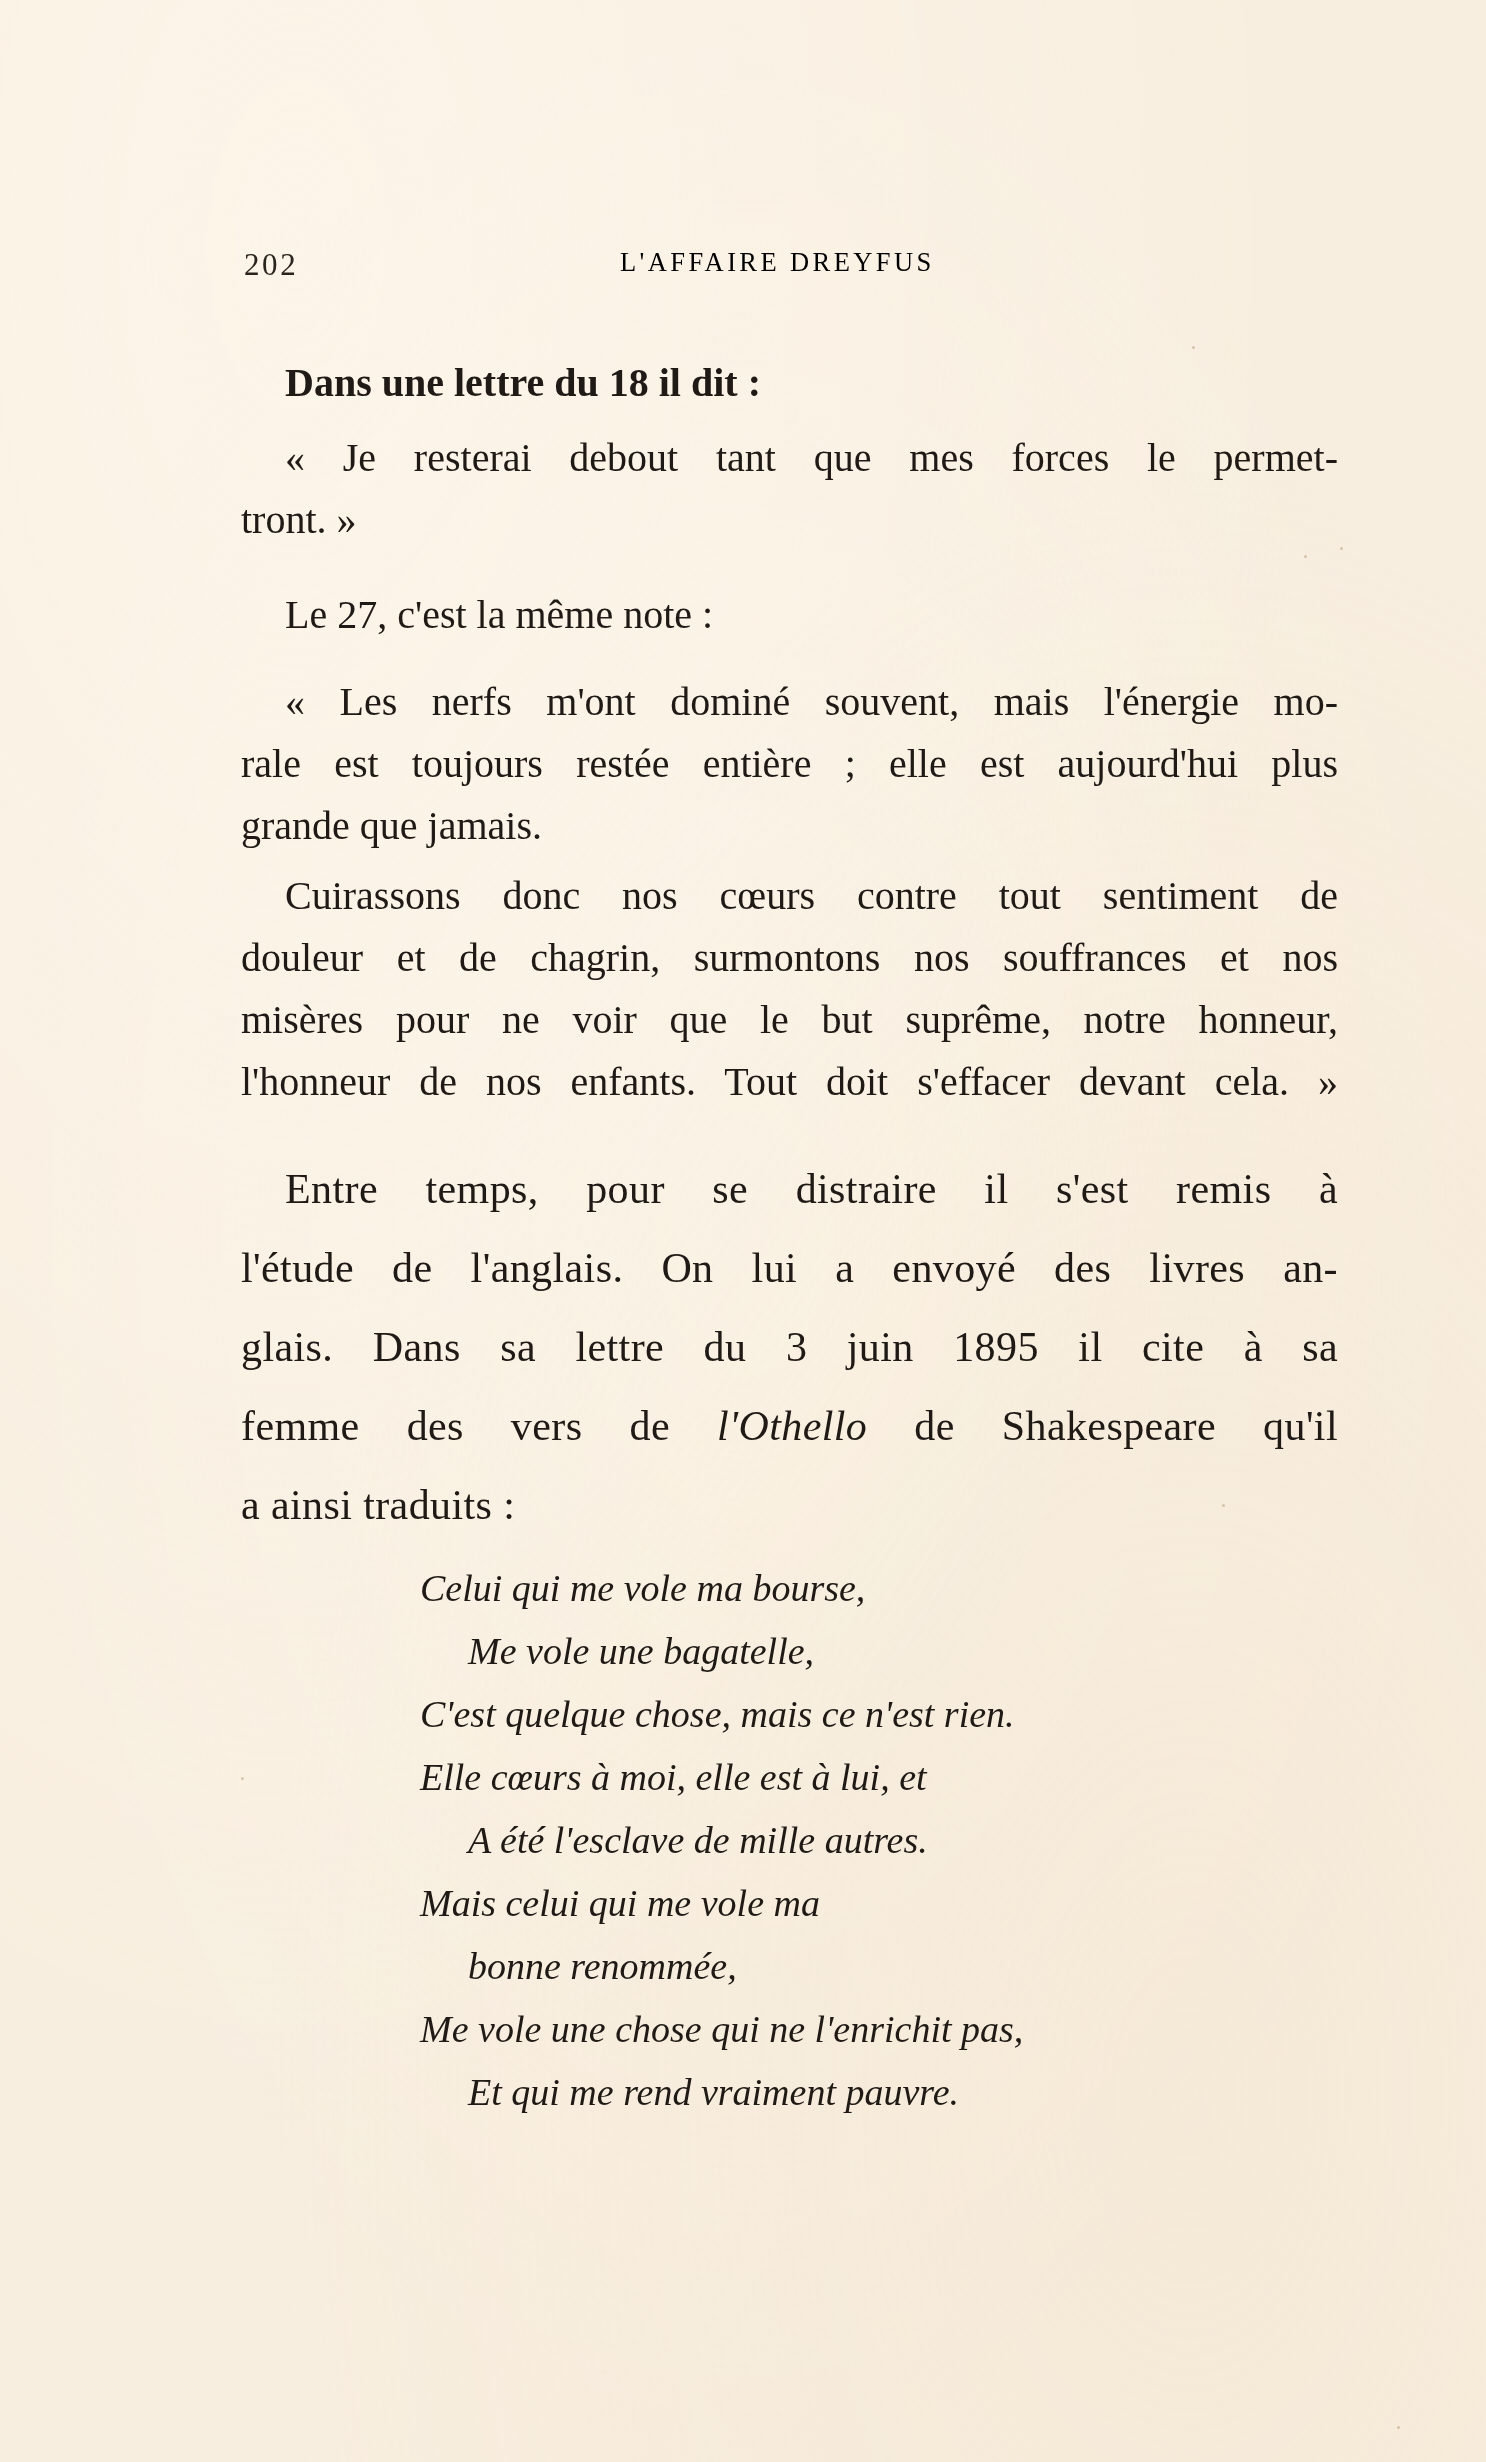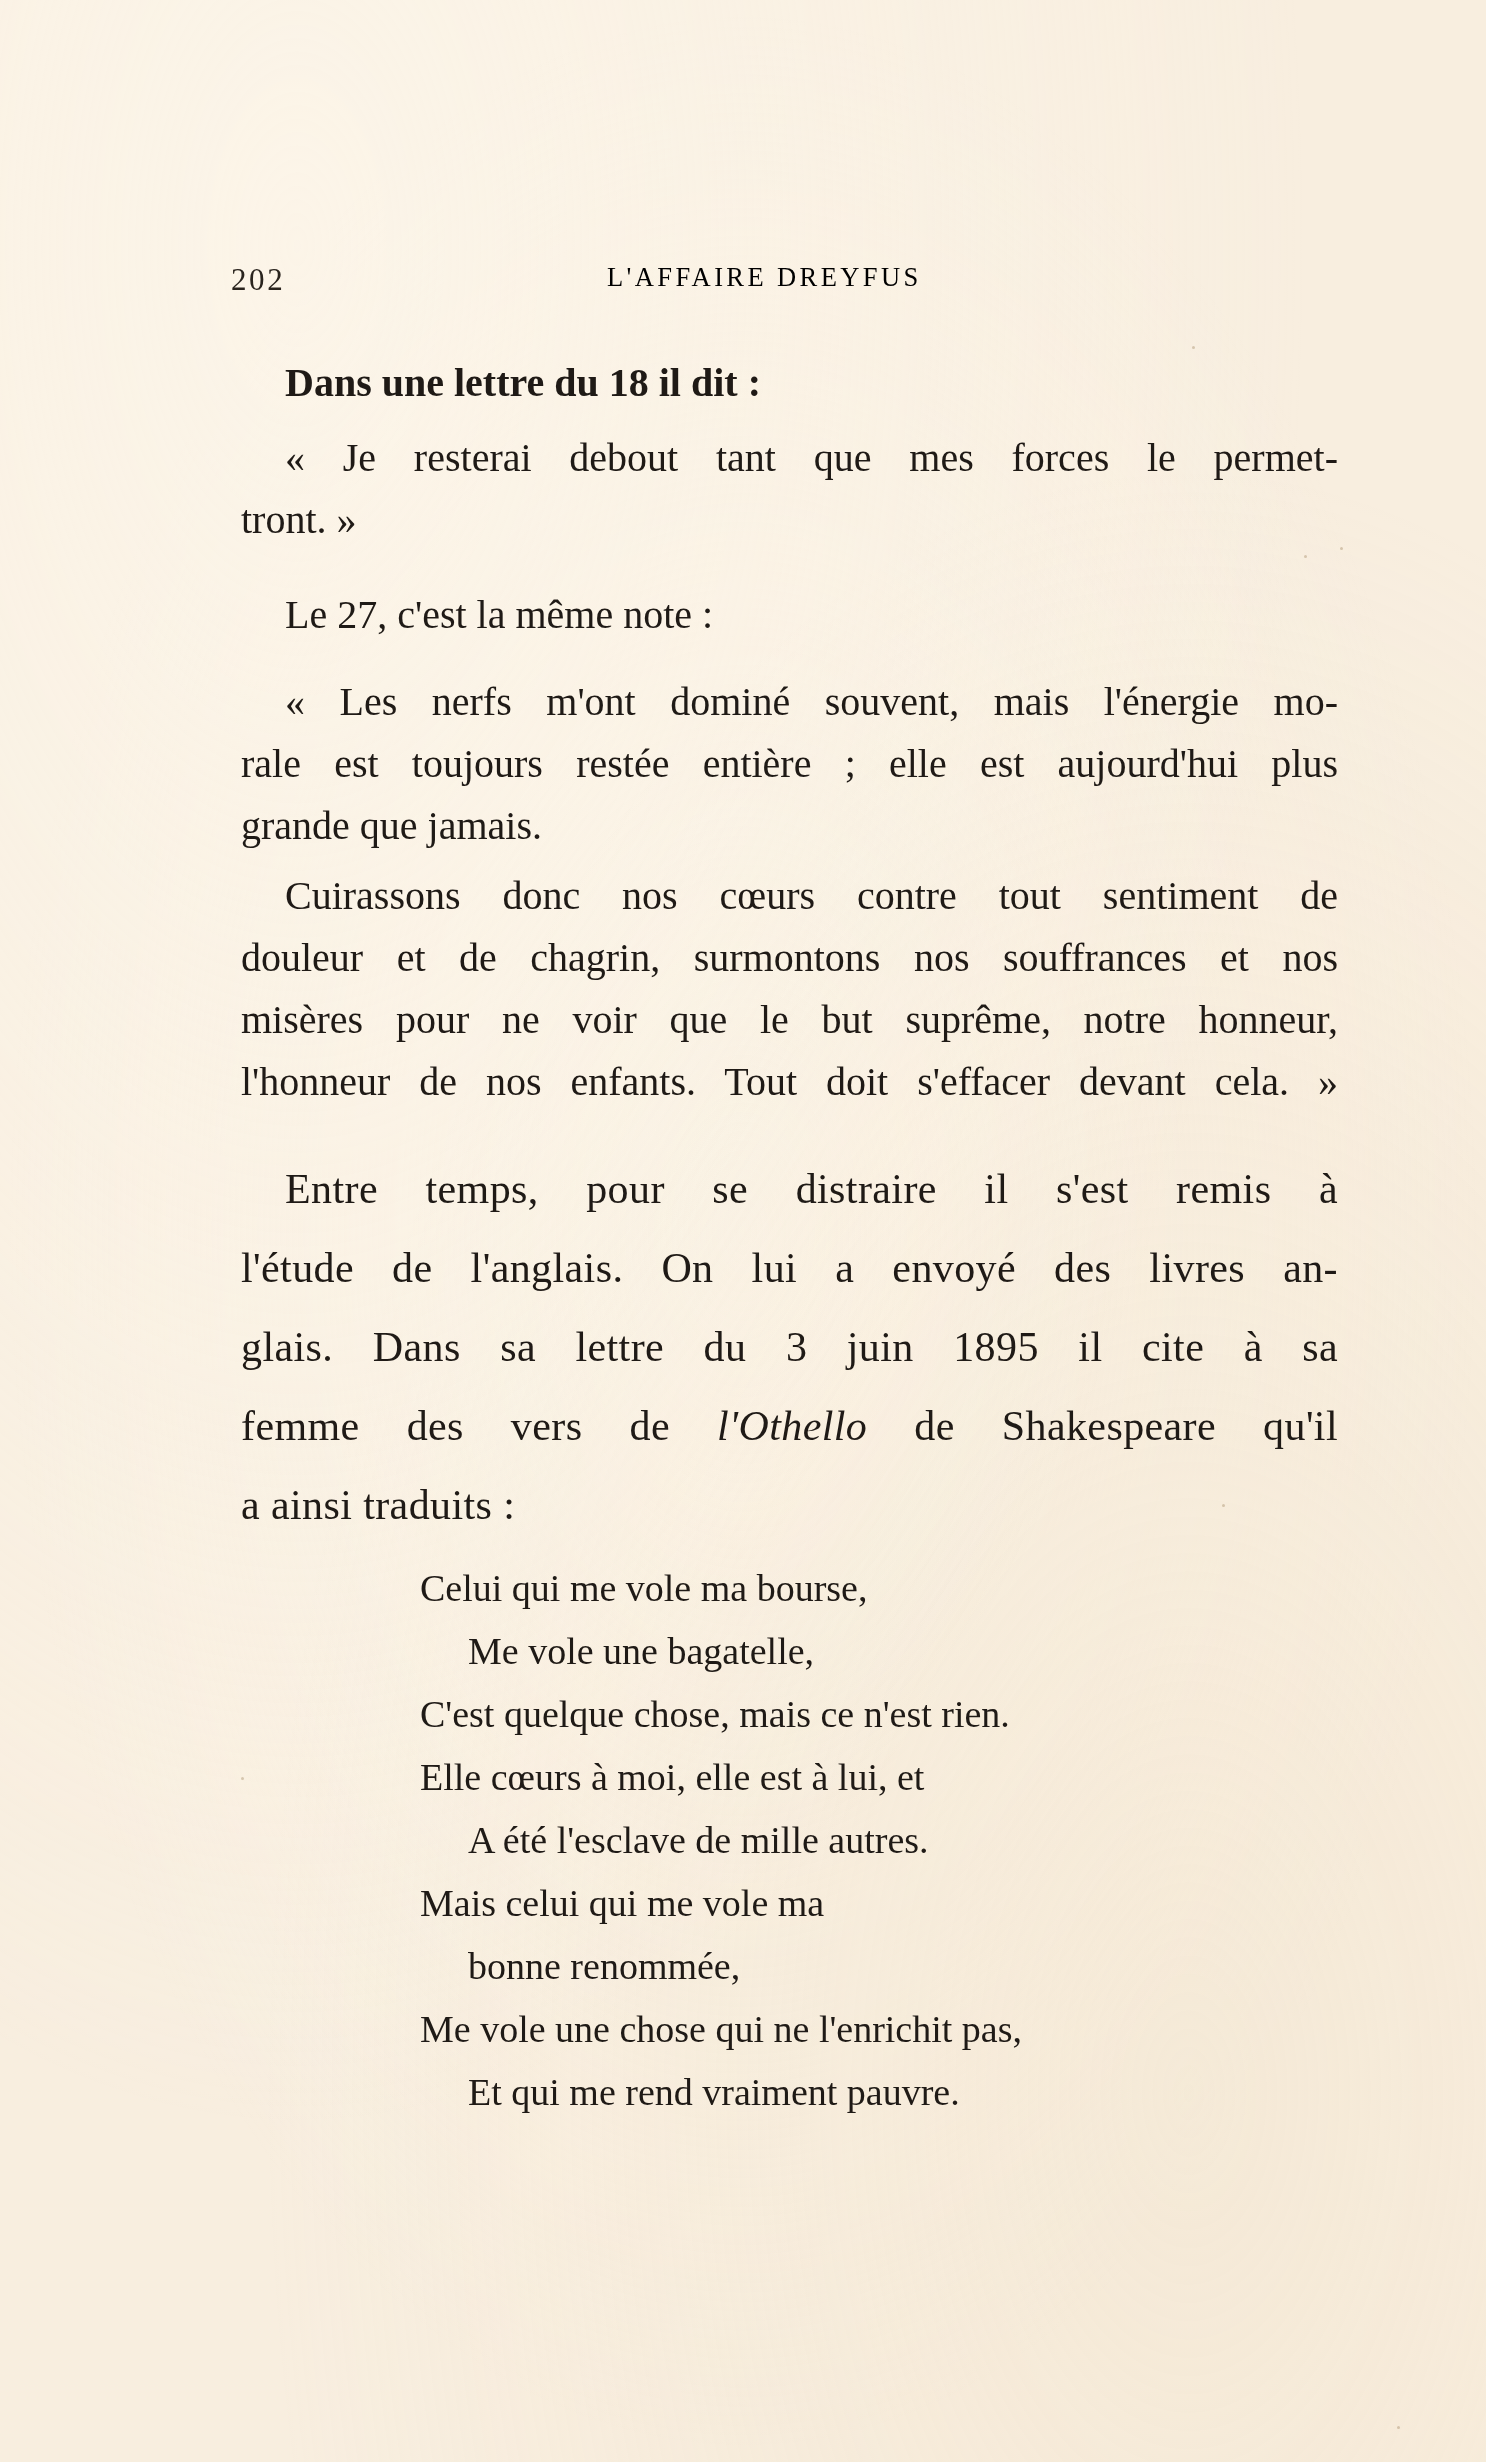--- a/index.html
+++ b/index.html
@@ -12,21 +12,21 @@
       radial-gradient(ellipse at 80% 85%, rgba(240,225,200,0.35), rgba(240,225,200,0) 55%),
       radial-gradient(ellipse at 50% 50%, rgba(252,245,232,0.5), rgba(252,245,232,0) 70%);
     color: #1f1a16;
     font-family: "Liberation Serif", "DejaVu Serif", serif;
     position: relative;
     overflow: hidden;
   }
   .page { position: absolute; left: 0; top: 0; width: 1487px; height: 2462px; }
 
   .running-head {
-    position: absolute; top: 245px; left: 231px; width: 1102px; height: 34px; margin-top: 15px;
+    position: absolute; top: 245px; left: 244px; width: 1102px; height: 34px;
   }
   .page-number {
     position: absolute; left: 0; top: 1.7px;
     font-size: 31px; letter-spacing: 2.6px; color: #2a241e;
   }
   .running-title {
     position: absolute; left: 376px; top: 1.7px;
     font-size: 26.5px; letter-spacing: 3.4px; color: #000000;
     font-variant: small-caps; text-transform: uppercase;
   }
@@ -48,21 +48,21 @@
   .p-27 { top: 584px; }
   .p-quote2 { top: 671px; }
   .p-quote2b { top: 865px; font-family: Liberation Serif, serif; }
   .p-entre { top: 1150px; }
   .p-entre .line { height: 79px; line-height: 79px; font-size: 42px; letter-spacing: 0.4px; }
 
   .poem {
     position: absolute; left: 420px; top: 1557px; width: 854px;
     font-size: 38px;
   }
-  .verse { display: block; white-space: nowrap; height: 63px; line-height: 63px; }
+  .verse { display: block; white-space: nowrap; height: 63px; line-height: 63px; font-style: italic; }
   .verse.indented { padding-left: 48px; }
 
   .italic { font-style: italic; }
   .specks span {
     position: absolute; width: 3.4px; height: 3.4px; border-radius: 50%;
     background: rgba(150,120,80,0.35);
   }
 </style>
 </head>
 <body>

